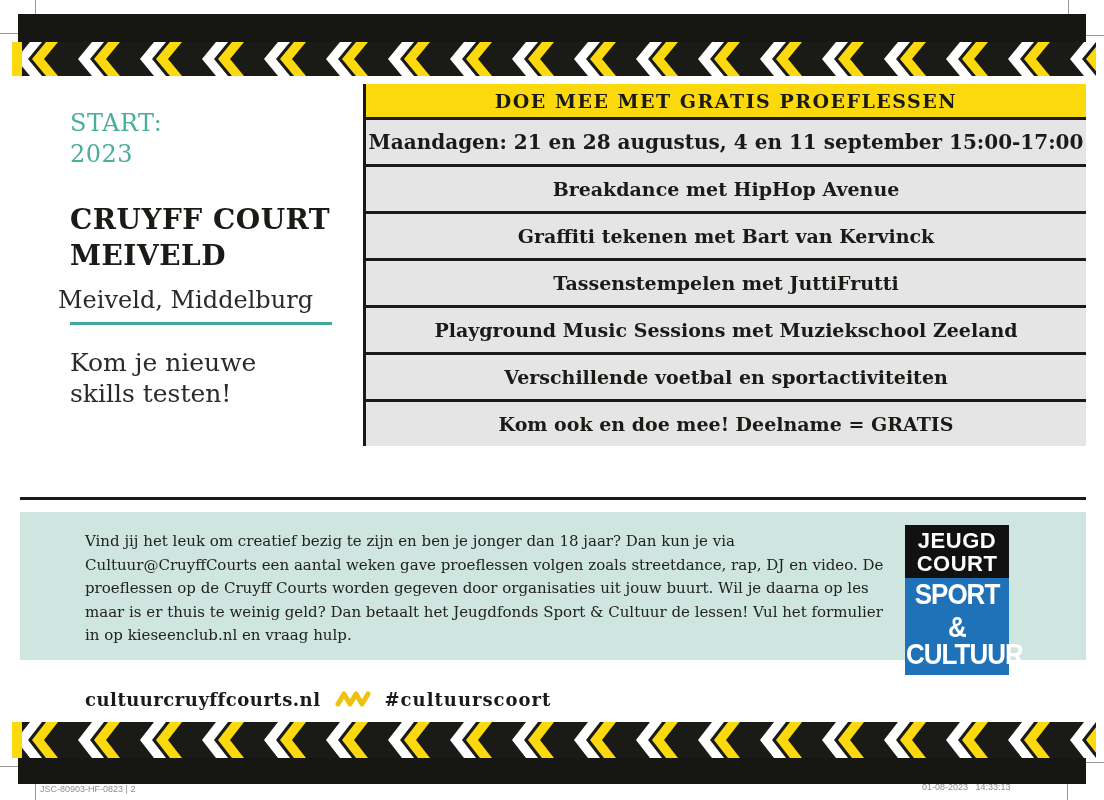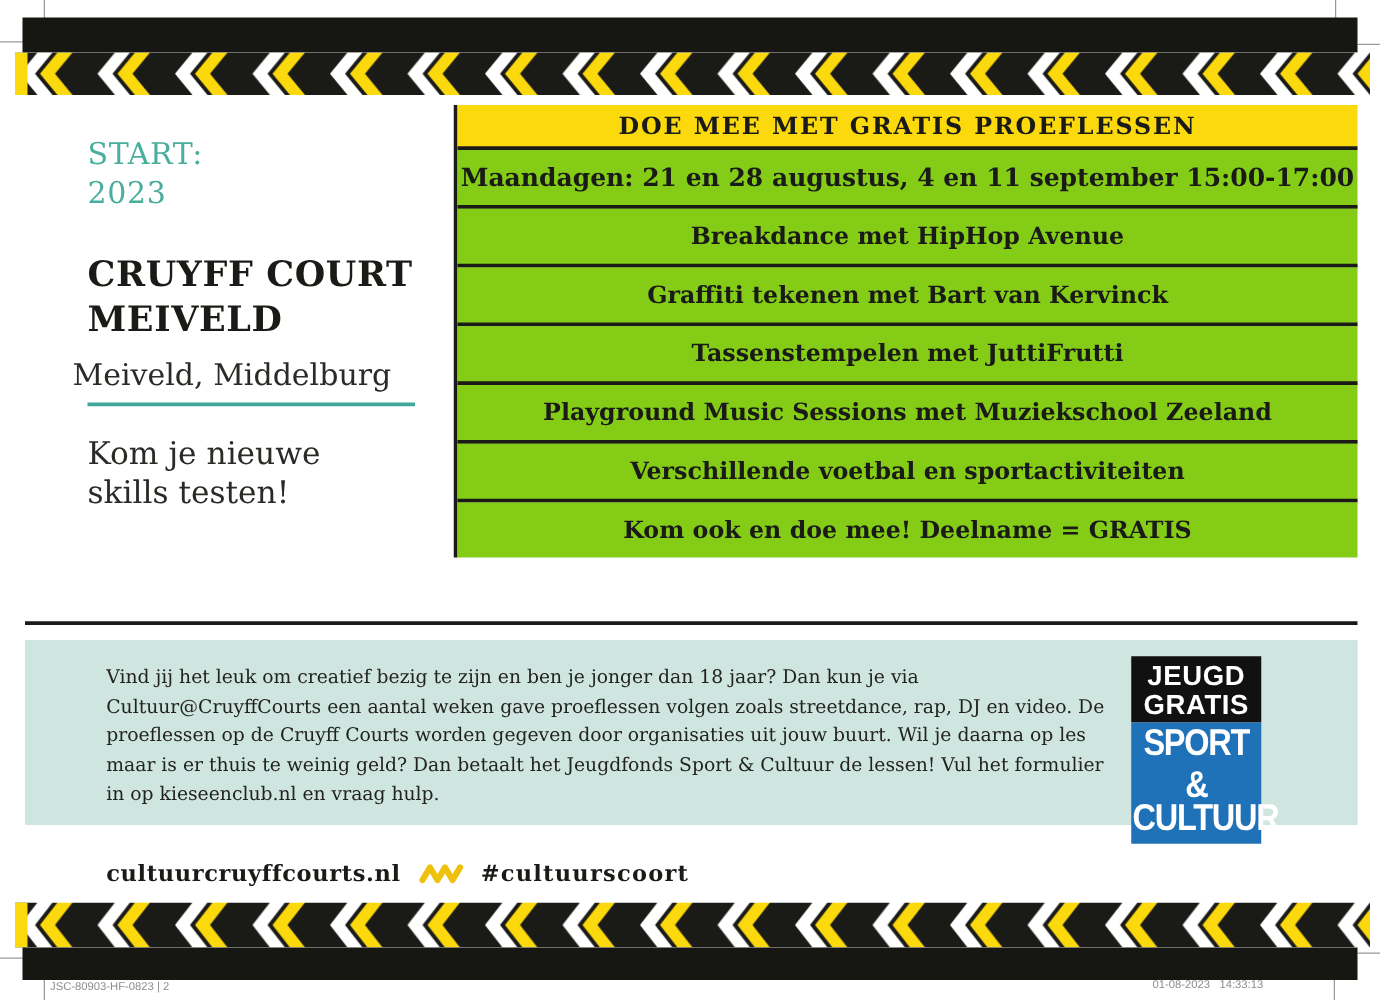--- a/index.html
+++ b/index.html
@@ -21,21 +21,21 @@
   .location{position:absolute;left:58px;top:286px;font-size:24px;color:#2a2a27;}
   .teal-rule{position:absolute;left:70px;top:322px;width:262px;height:3px;background:#3fa89a;}
   .tagline{position:absolute;left:70px;top:347px;width:250px;font-size:25px;line-height:31px;color:#2a2a27;}
 
   
   .schedule{position:absolute;left:363px;top:84px;width:723px;border-left:3px solid #1a1a17;box-sizing:border-box;}
   .sched-header{height:33px;background:#fcd90d;border-bottom:3px solid #1a1a17;
                 display:flex;align-items:center;justify-content:center;
                 font-weight:bold;font-size:19px;letter-spacing:1.5px;}
   .sched-row{height:44px;border-bottom:3px solid #1a1a17;display:flex;align-items:center;
-             justify-content:center;font-weight:bold;font-size:19px;background:#84cc16;}
+             justify-content:center;font-weight:bold;font-size:19px;background:#e5e5e5;}
   .sched-row.first{font-size:20px;}
   .sched-row.caps{letter-spacing:1px;}
   .sched-row.last{border-bottom:none;}
   .full-rule{position:absolute;left:20px;top:497px;width:1066px;height:3px;background:#1a1a17;}
 
   
   .info-box{position:absolute;left:20px;top:512px;width:1066px;height:148px;background:#cfe5df;}
   .info-text{position:absolute;left:65px;top:18px;width:800px;font-size:15px;line-height:23.5px;color:#22221f;}
 
   .jf-logo{position:absolute;left:885px;top:13px;width:104px;}
@@ -106,21 +106,21 @@
     <div class="sched-row">Verschillende voetbal en sportactiviteiten</div>
     <div class="sched-row last">Kom ook en doe mee! Deelname = GRATIS</div>
   </div>
   <div class="full-rule"></div>
 
   <div class="info-box">
     <div class="info-text">Vind jij het leuk om creatief bezig te zijn en ben je jonger dan 18 jaar? Dan kun je via Cultuur@CruyffCourts een aantal weken gave proeflessen volgen zoals streetdance, rap, DJ en video. De proeflessen op de Cruyff Courts worden gegeven door organisaties uit jouw buurt. Wil je daarna op les maar is er thuis te weinig geld? Dan betaalt het Jeugdfonds Sport &amp; Cultuur de lessen! Vul het formulier in op kieseenclub.nl en vraag hulp.</div>
     <div class="jf-logo">
       <div class="jf-black">
         <div>JEUGD</div>
-        <div>GRATIS</div>
+        <div>COURT</div>
       </div>
       <div class="jf-blue">
         <div class="stretch">SPORT &amp;</div>
         <div class="stretch">CULTUUR</div>
       </div>
     </div>
   </div>
 
   <div class="footer-line">
     <span class="site">cultuurcruyffcourts.nl</span>

